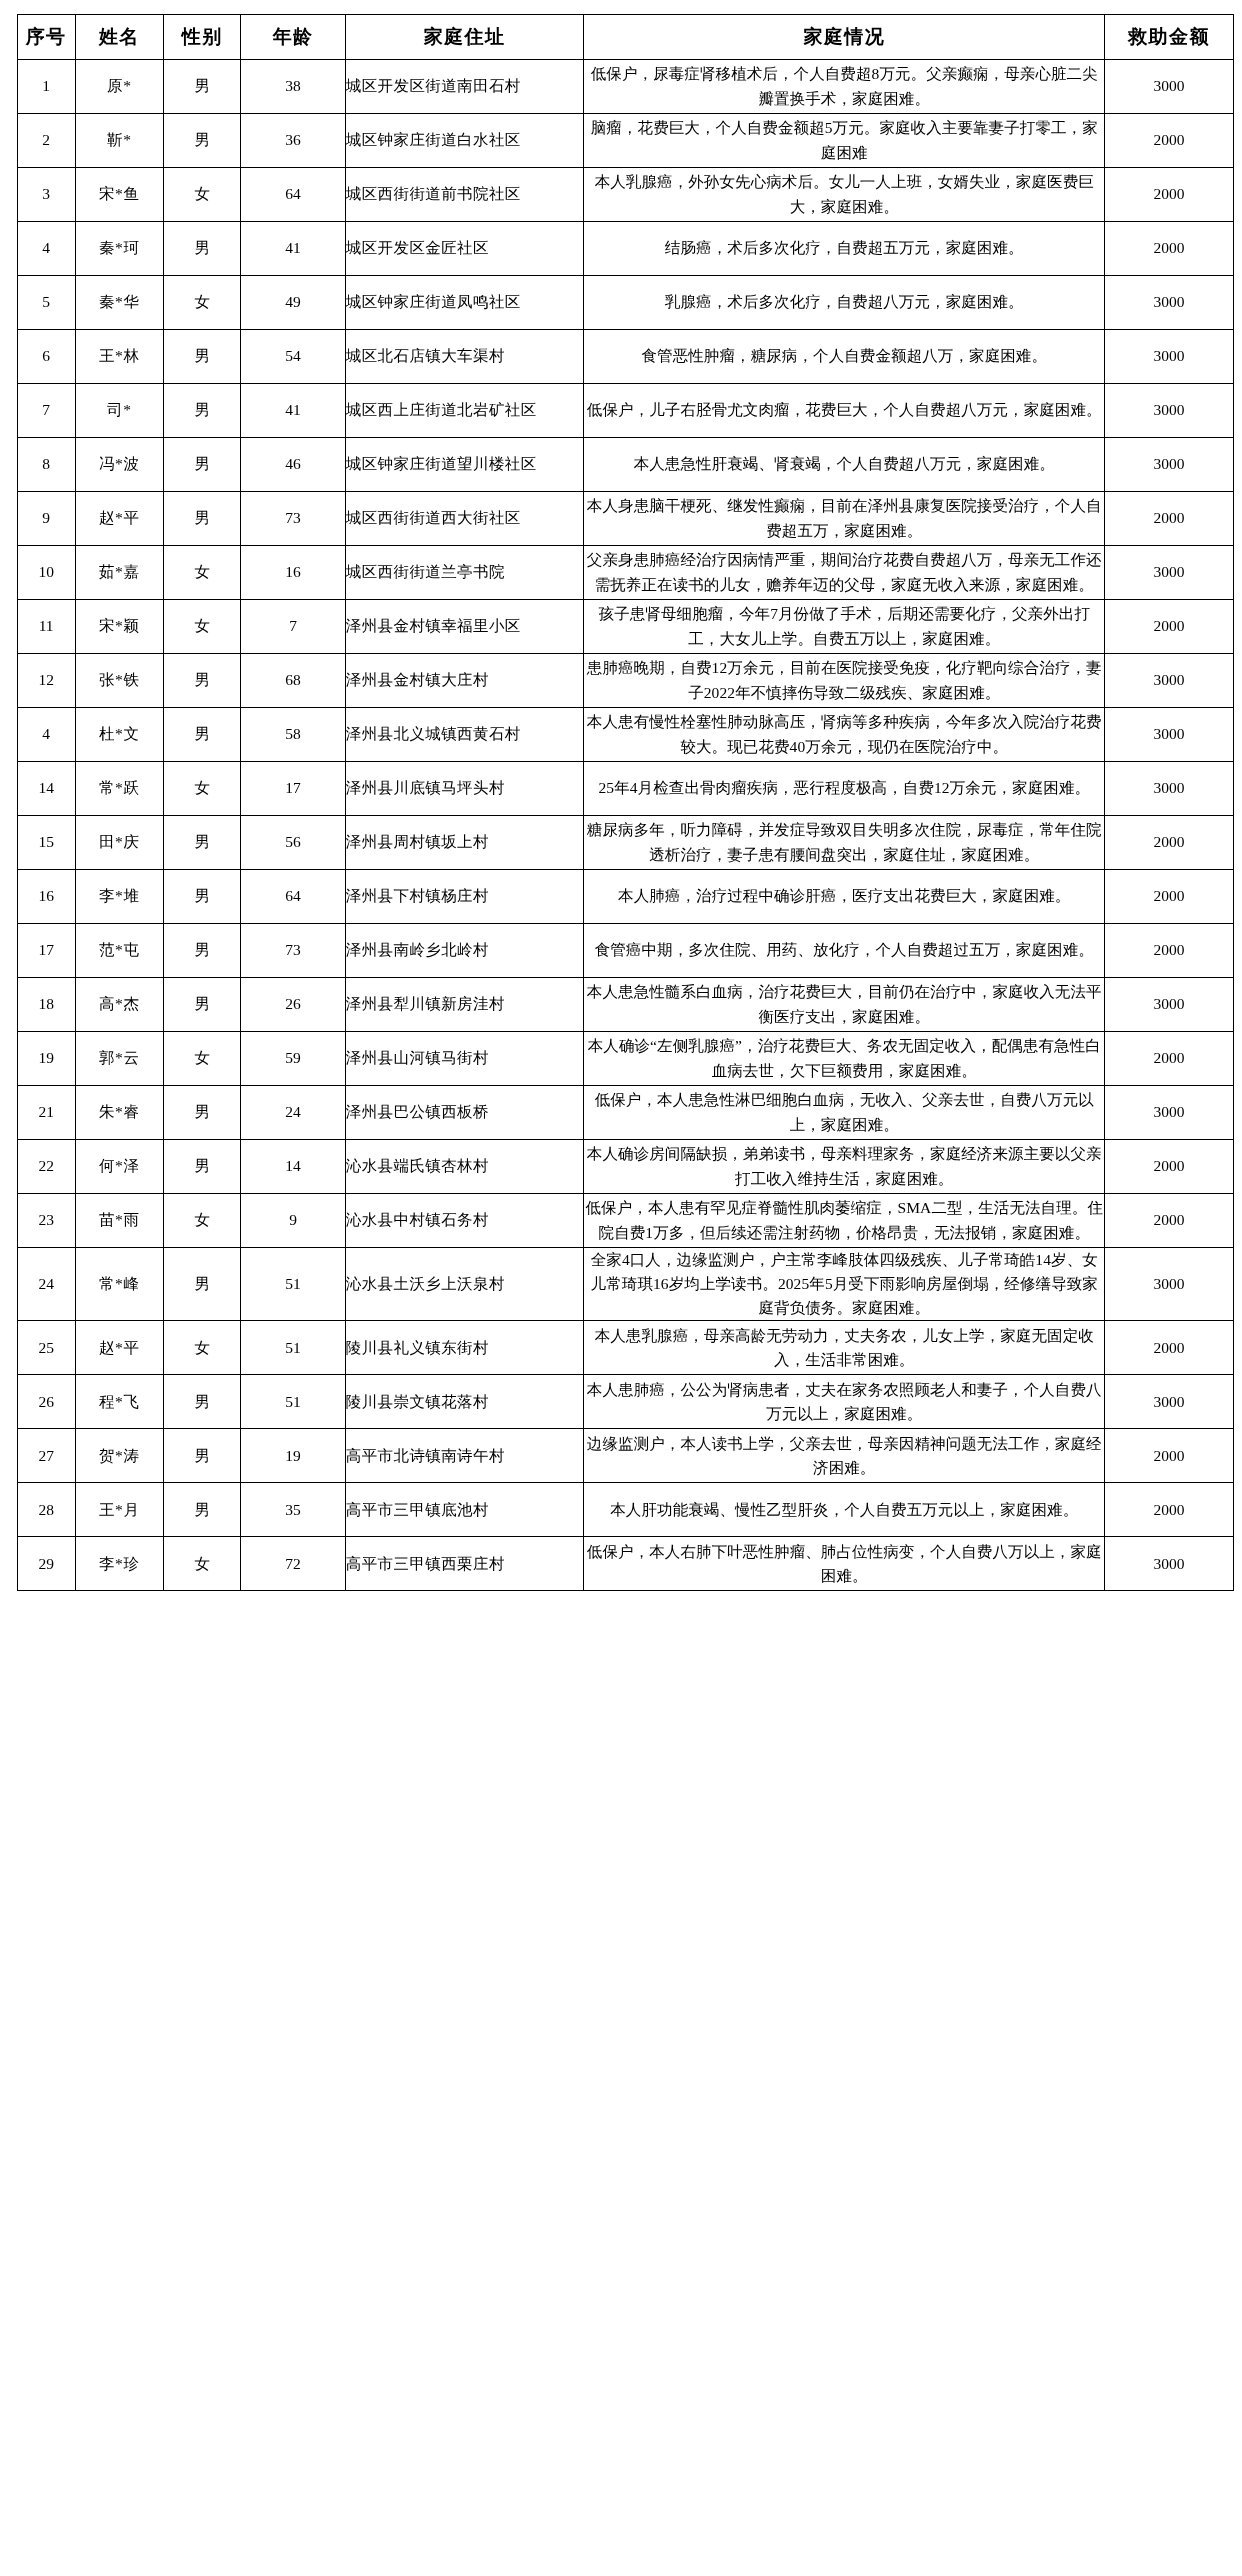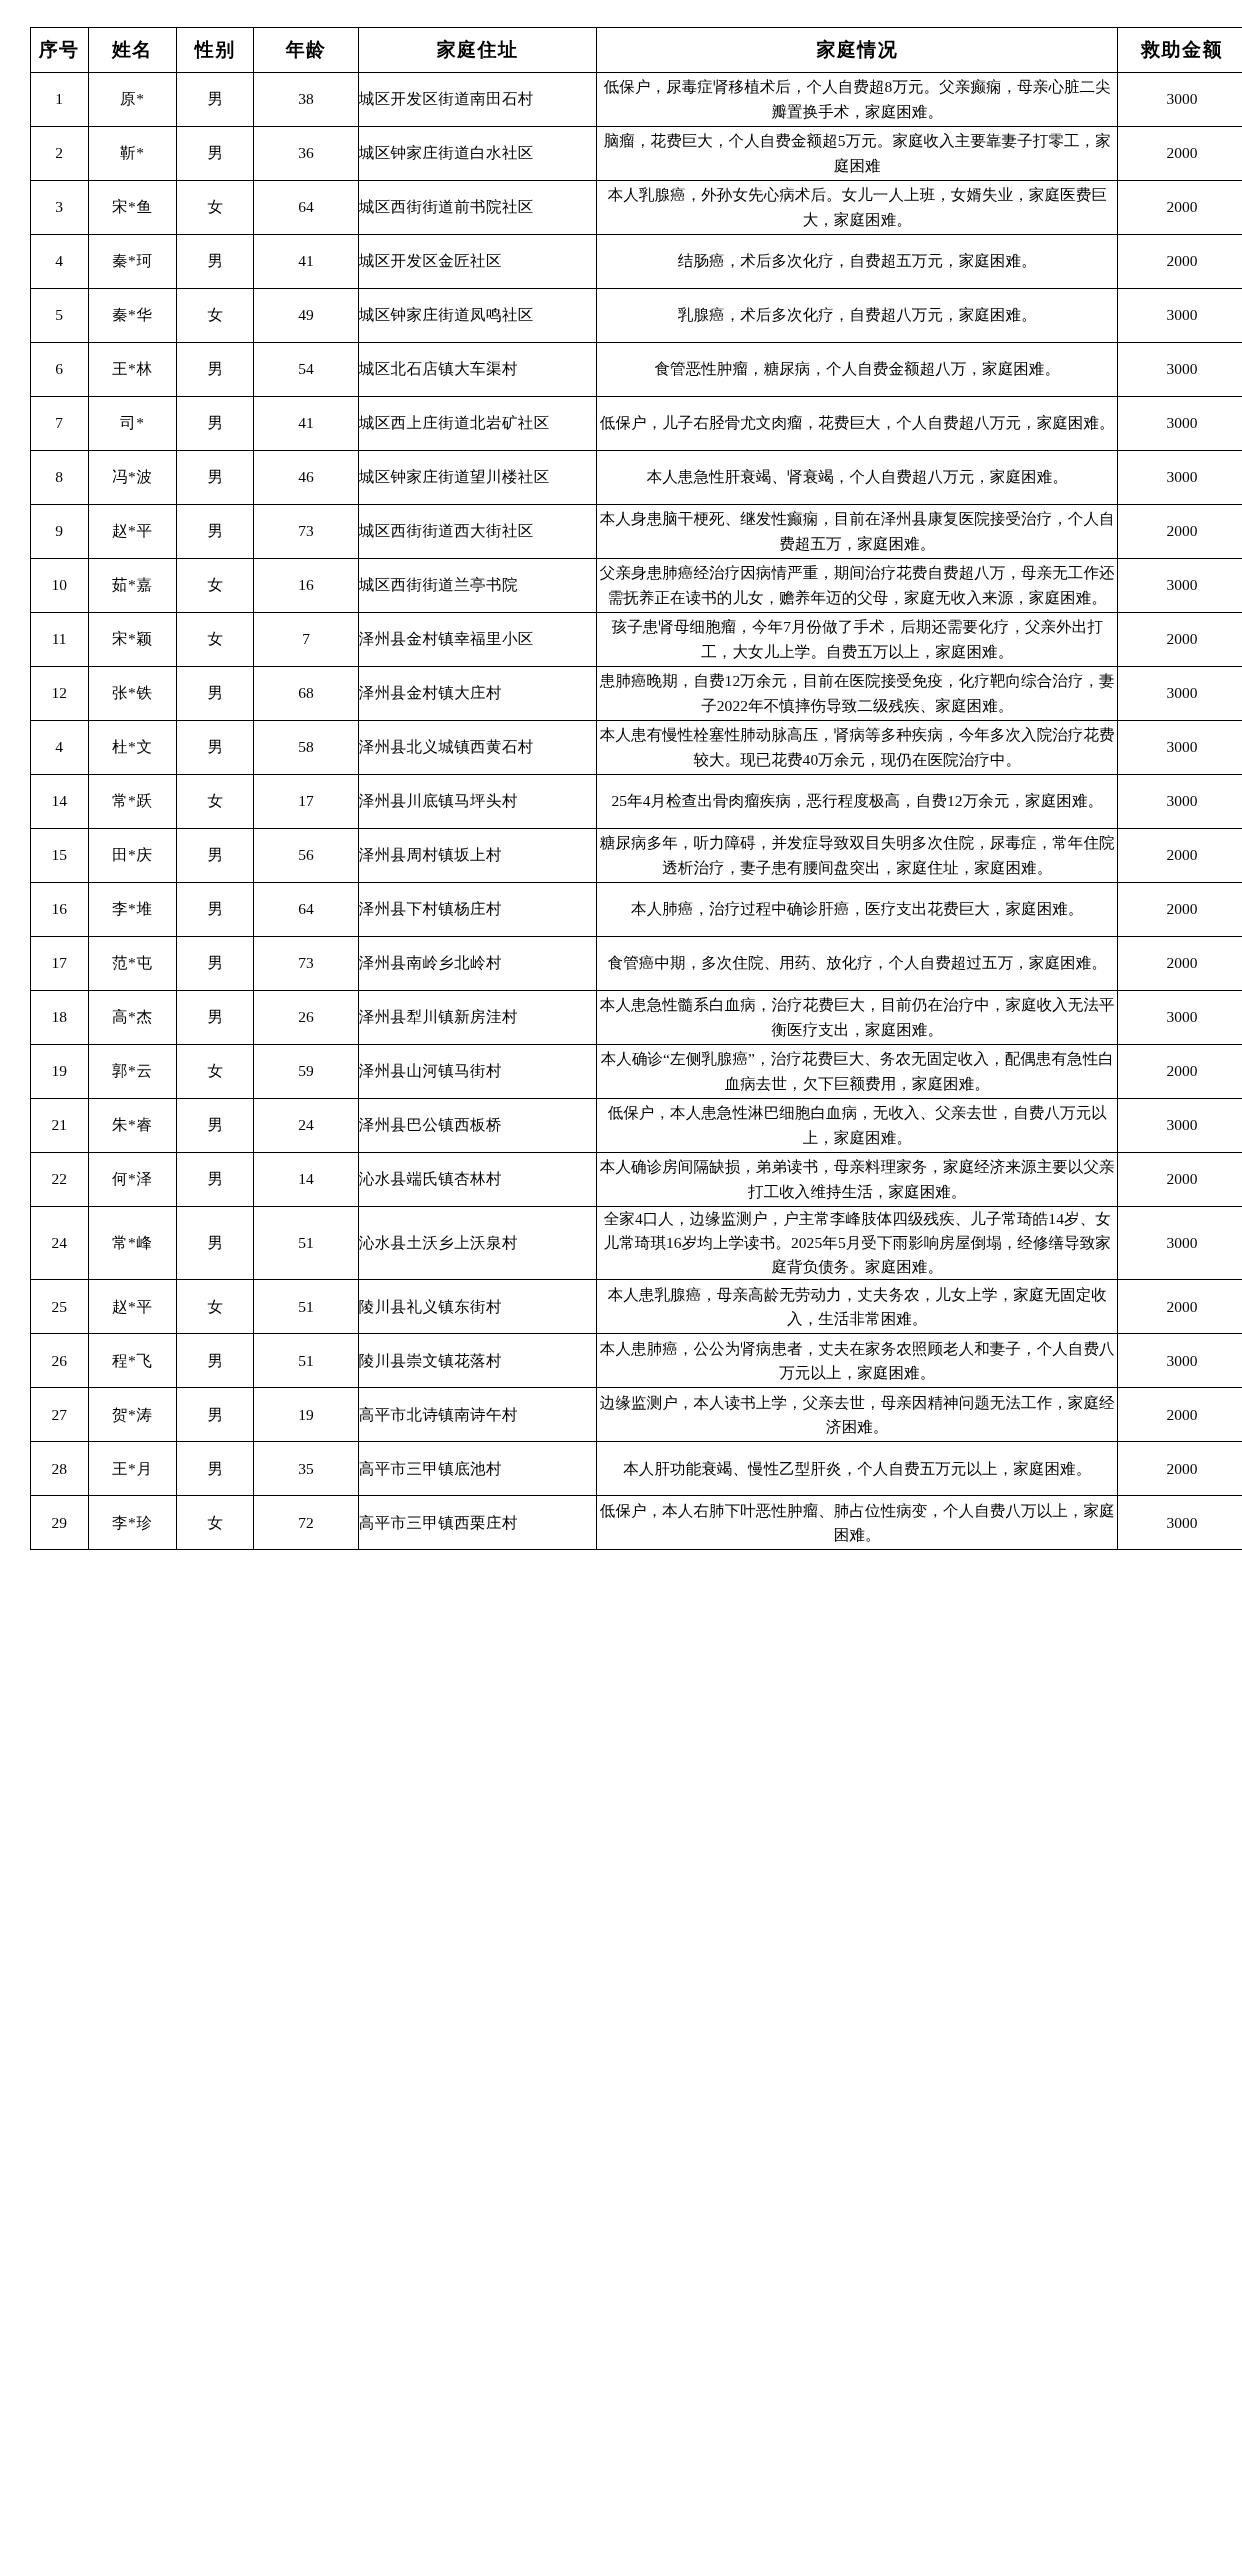--- a/index.html
+++ b/index.html
@@ -6,21 +6,21 @@
     margin: 0;
     padding: 0;
     background: #ffffff;
   }
   body {
     font-family: "Liberation Serif", "DejaVu Serif", serif;
     width: 1243px;
   }
   #aid-table-wrap {
     width: 1243px;
-    padding: 17px;
+    padding: 4px;
     box-sizing: border-box;
     background: #ffffff;
   }
   table.aid-table {
     border-collapse: collapse;
     width: 1217px;
     margin: 10px 0 0 12.7px;
     table-layout: fixed;
     background: #ffffff;
   }
@@ -279,20 +279,29 @@
         <tr>
           <td class="c-idx">22</td>
           <td class="c-name">何*泽</td>
           <td class="c-gender">男</td>
           <td class="c-age">14</td>
           <td class="c-addr">沁水县端氏镇杏林村</td>
           <td class="c-sit">本人确诊房间隔缺损，弟弟读书，母亲料理家务，家庭经济来源主要以父亲打工收入维持生活，家庭困难。</td>
           <td class="c-amount">2000</td>
         </tr>
         <tr>
+          <td class="c-idx">23</td>
+          <td class="c-name">苗*雨</td>
+          <td class="c-gender">女</td>
+          <td class="c-age">9</td>
+          <td class="c-addr">沁水县中村镇石务村</td>
+          <td class="c-sit">低保户，本人患有罕见症脊髓性肌肉萎缩症，SMA二型，生活无法自理。住院自费1万多，但后续还需注射药物，价格昂贵，无法报销，家庭困难。</td>
+          <td class="c-amount">2000</td>
+        </tr>
+        <tr>
           <td class="c-idx">24</td>
           <td class="c-name">常*峰</td>
           <td class="c-gender">男</td>
           <td class="c-age">51</td>
           <td class="c-addr">沁水县土沃乡上沃泉村</td>
           <td class="c-sit">全家4口人，边缘监测户，户主常李峰肢体四级残疾、儿子常琦皓14岁、女儿常琦琪16岁均上学读书。2025年5月受下雨影响房屋倒塌，经修缮导致家庭背负债务。家庭困难。</td>
           <td class="c-amount">3000</td>
         </tr>
         <tr>
           <td class="c-idx">25</td>

